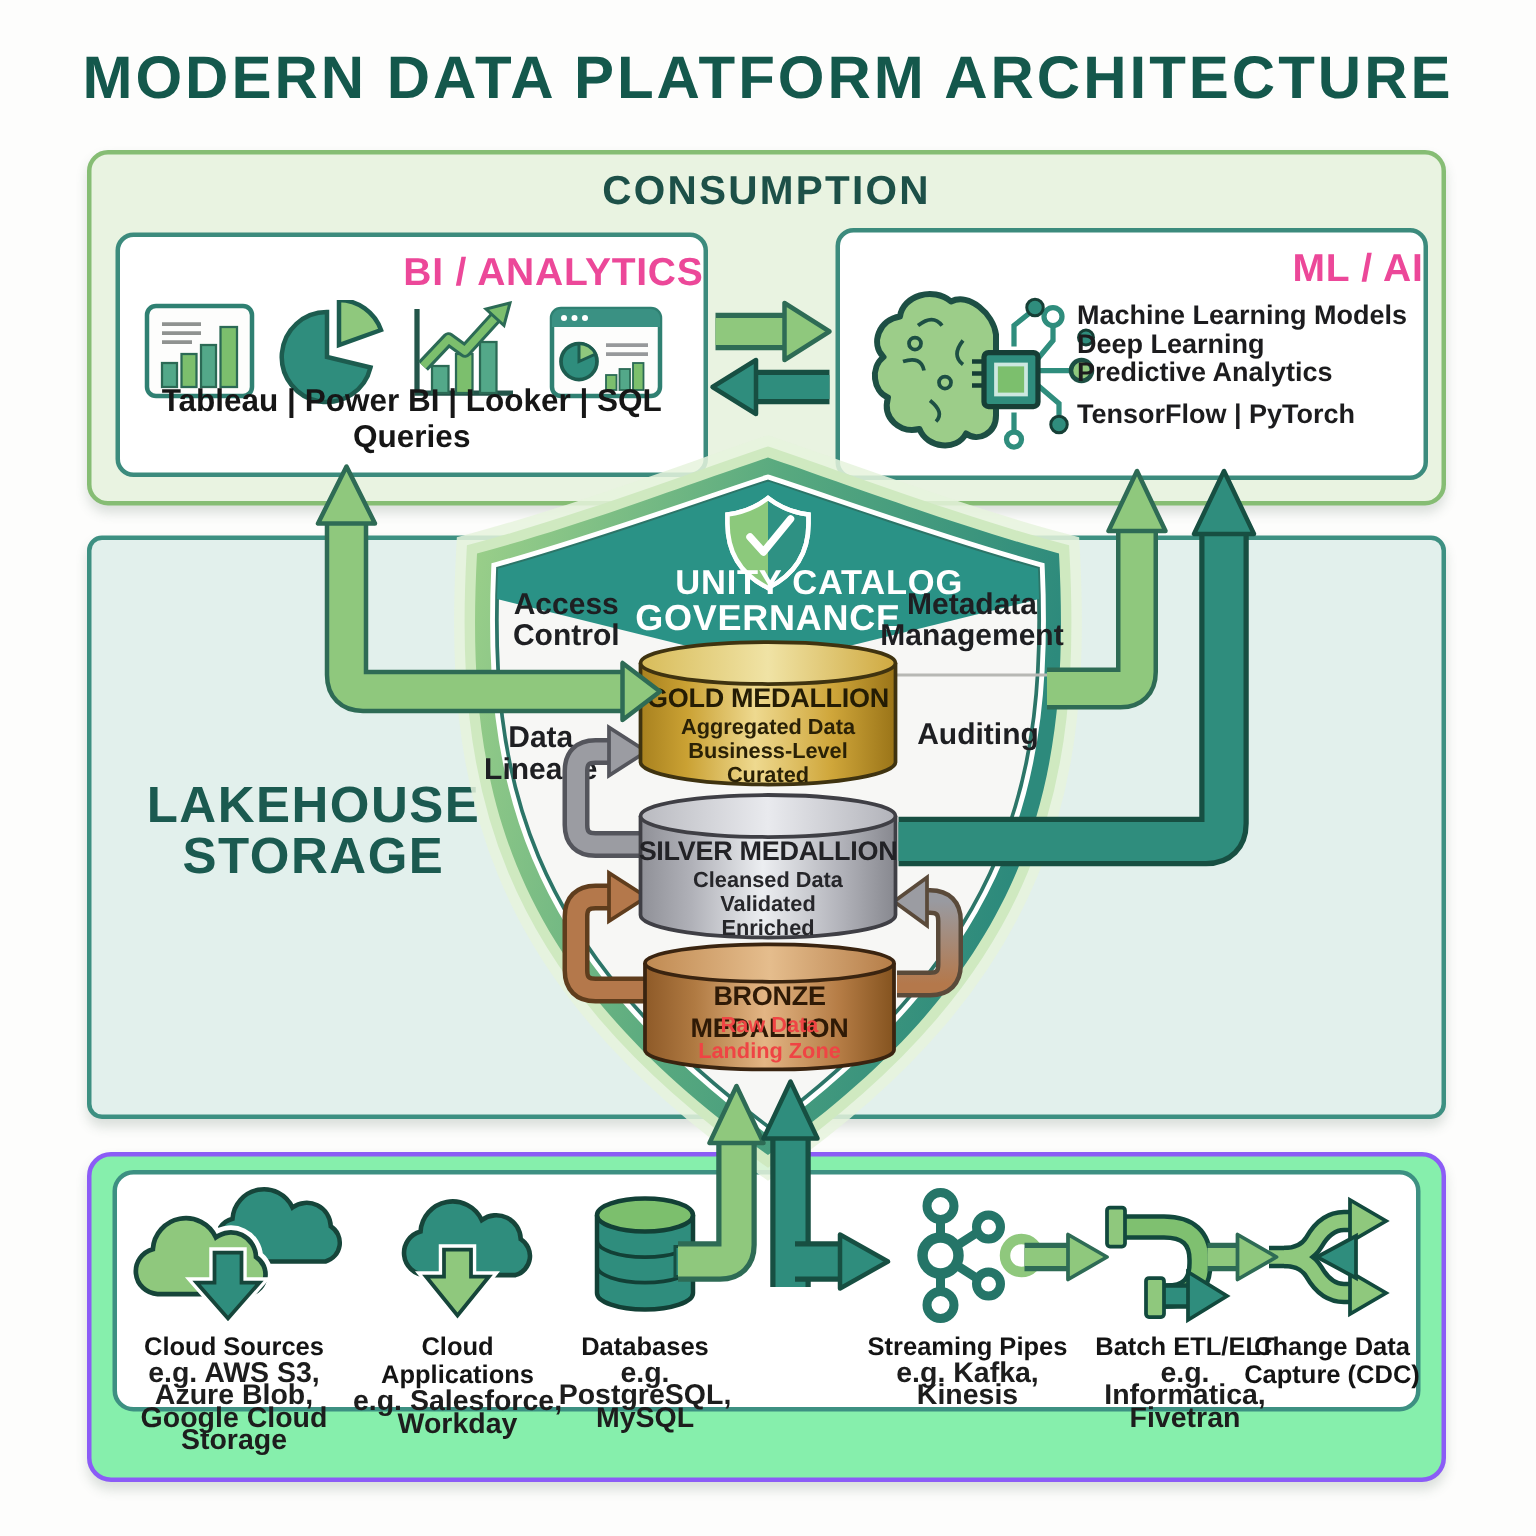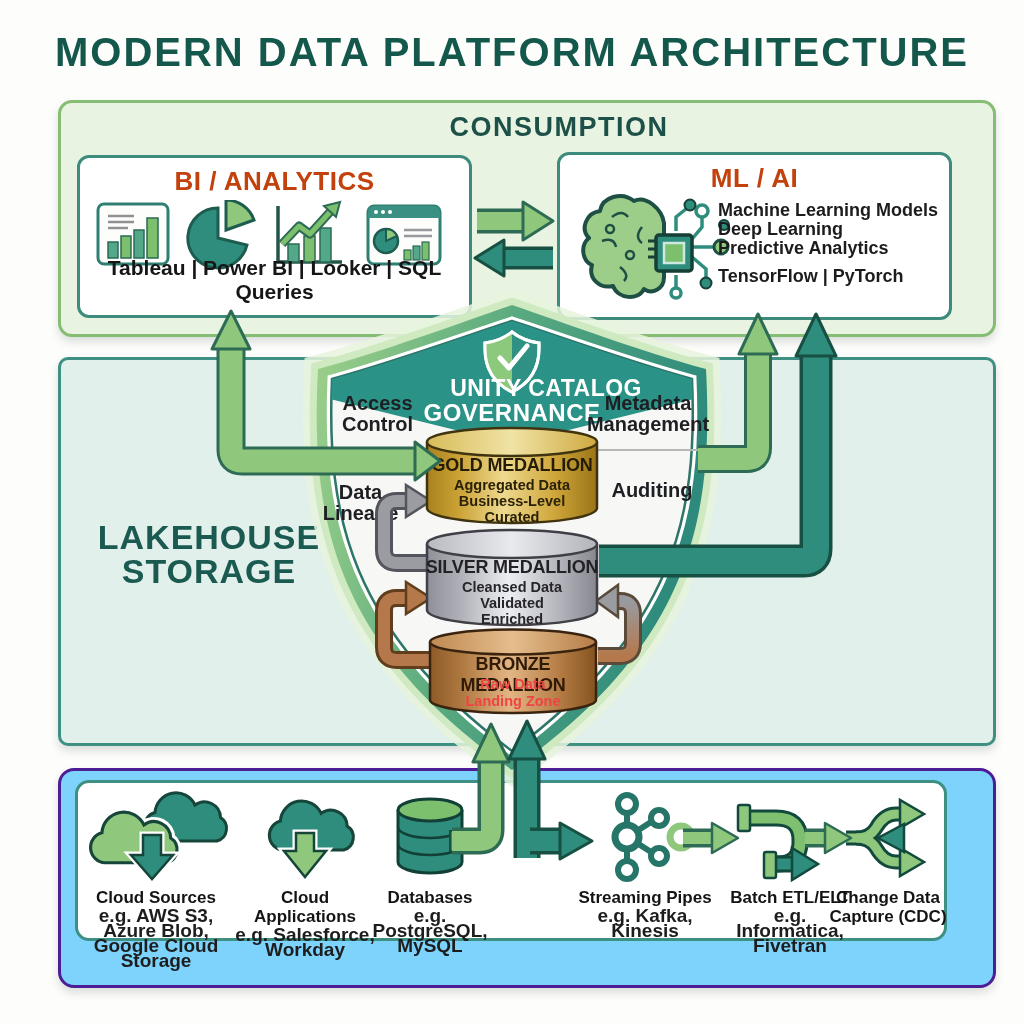--- a/index.html
+++ b/index.html
@@ -4,30 +4,30 @@
 <style>
   html,body{margin:0;padding:0;background:#ffffff;}
   .stage{position:relative;width:1024px;height:1024px;background:#fdfdfc;overflow:hidden;
          font-family:"Liberation Sans",sans-serif;}
   .abs{position:absolute;}
   svg{display:block;}
   
   .main-title{left:0;top:30px;width:1024px;text-align:center;font-size:40px;font-weight:800;
               color:#14584c;letter-spacing:2px;}
   
-  .band{border-radius:14px;box-shadow:0 5px 8px rgba(60,90,70,.18);padding-left:32px;}
+  .band{border-radius:14px;box-shadow:0 5px 8px rgba(60,90,70,.18);}
   .band-consumption{left:58px;top:100px;width:900px;height:231px;background:#e9f3e1;border:3px solid #86bd74;}
   .band-lakehouse{left:58px;top:357px;width:900px;height:383px;background:#e2f0ec;border:3px solid #3d9082;border-radius:10px;}
-  .band-ingestion{left:58px;top:768px;width:900px;height:214px;background:#7dd3fc;border:3px solid #4c1d95;border-radius:16px;}
+  .band-ingestion{left:58px;top:768px;width:900px;height:214px;background:#86efac;border:3px solid #8b5cf6;border-radius:16px;}
   .band-header{width:100%;text-align:center;font-size:27px;font-weight:800;color:#1d5048;letter-spacing:1.5px;}
   
   .white-box{background:#ffffff;border:3px solid #3c8b7d;border-radius:12px;}
   .bi-box{left:16px;top:52px;width:389px;height:157px;}
   .ml-box{left:496px;top:49px;width:389px;height:162px;}
-  .box-title{width:100%;text-align:center;font-size:26px;font-weight:800;color:#c2410c;letter-spacing:.5px;top:8px;}
+  .box-title{width:100%;text-align:right;font-size:26px;font-weight:800;color:#ec4899;letter-spacing:.5px;top:8px;}
   .bi-caption{left:0;bottom:11px;width:100%;text-align:center;font-size:21px;font-weight:800;color:#161616;}
   .ml-lines{left:158px;top:46px;width:228px;font-size:18px;font-weight:700;color:#1c1c1e;line-height:19px;}
   .ml-tools{left:158px;top:112px;width:228px;font-size:18px;font-weight:700;color:#1c1c1e;line-height:19px;}
   
   .lakehouse-label{left:12px;top:160px;width:272px;text-align:center;font-size:34px;font-weight:800;
                    color:#1b5a50;line-height:34px;letter-spacing:1px;}
   
   .ing-box{left:14px;top:9px;width:866px;height:155px;background:#ffffff;border:3px solid #3d9082;border-radius:14px;}
   .ing-header{left:0;bottom:7px;width:100%;text-align:center;font-size:29px;font-weight:800;color:#1d5a50;letter-spacing:1.5px;}
   .src-item{position:absolute;top:6px;display:flex;flex-direction:column;align-items:center;}

